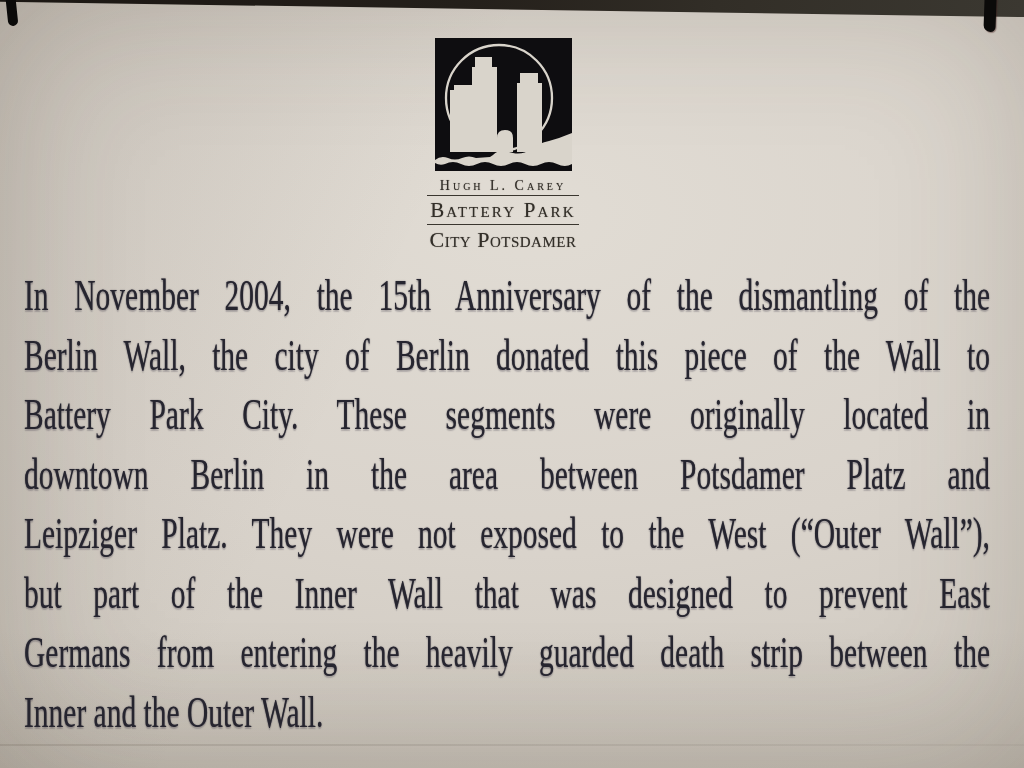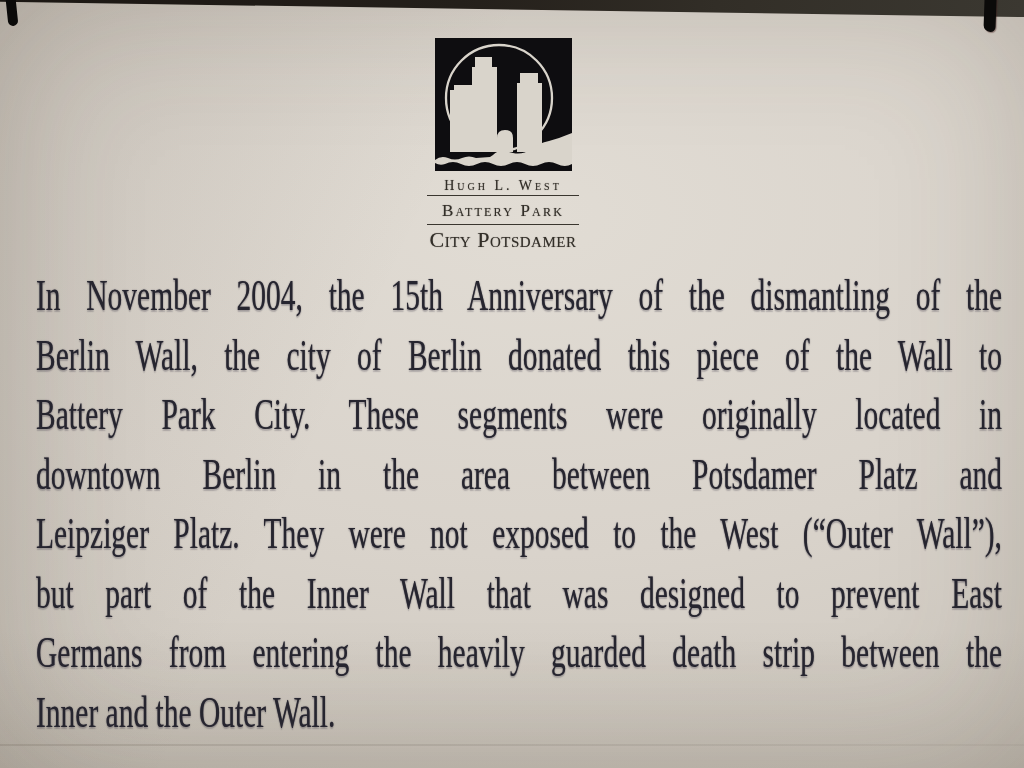--- a/index.html
+++ b/index.html
@@ -26,26 +26,26 @@
   .hook-right { left:984px; top:-2px; width:12px; height:34px; border-radius:0 0 6px 8px; transform:rotate(2deg); box-shadow:1px 1px 1px rgba(60,20,20,0.4); }
 
   
   .logo-mark { position:absolute; left:435px; top:38px; width:137px; height:133px; }
   .logo-text {
     position:absolute; left:427px; top:177px; width:152px;
     text-align:center; color:#322e28; font-variant:small-caps;
     text-shadow:0 0 1px rgba(50,46,40,0.5);
   }
   .logo-line1 { font-size:14px;   letter-spacing:3px;   line-height:17px; }
-  .logo-line2 { font-size:17px; letter-spacing:2.2px; line-height:25px; }
+  .logo-line2 { font-size:21px; letter-spacing:2.2px; line-height:25px; }
   .logo-line3 { font-size:22px;   letter-spacing:0.5px; line-height:26px; }
   .logo-rule  { border-top:1.5px solid #3a362f; margin:1px 0 2px 0; }
 
   
-  .plaque-text { position:absolute; left:36px; top:267px; width:966px; }
+  .plaque-text { position:absolute; left:24px; top:267px; width:966px; }
   .plaque-line {
     width:966px; height:59.5px; line-height:59.5px;
     font-size:29.5px; color:#26252f;
     text-align:justify; text-align-last:justify;
     transform:scaleY(1.47);
     white-space:nowrap;
     text-shadow:0 0 1px rgba(35,33,48,0.65), 0 1px 1px rgba(35,33,48,0.22);
   }
   .plaque-line.last { text-align-last:left; }
 
@@ -73,21 +73,21 @@
     <path fill="#d9d4cb" d="M82,114 L82,45 L85,45 L85,35 L103,35 L103,45 L107,45 L107,114 Z"></path>
 
     <path fill="#d9d4cb" d="M0,122 Q6,117 13,120 T27,120 T41,120 L55,119
       L58,117 Q64,111 70,113 L78,115 Q88,117 96,111 Q104,105 114,103
       L124,100 L137,95 L137,126
       Q130,130 122,126 T106,126 T90,126 T74,126 T58,126 T42,126 T26,126 T10,126
       Q5,128 0,125 Z"></path>
   </svg>
 
   <div class="logo-text">
-    <div class="logo-line1">Hugh L. West</div>
+    <div class="logo-line1">Hugh L. Carey</div>
     <div class="logo-rule"></div>
     <div class="logo-line2">Battery Park</div>
     <div class="logo-rule"></div>
     <div class="logo-line3">City Potsdamer</div>
   </div>
 
   <div class="plaque-text">
     <div class="plaque-line">In November 2004, the 15th Anniversary of the dismantling of the</div>
     <div class="plaque-line">Berlin Wall, the city of Berlin donated this piece of the Wall to</div>
     <div class="plaque-line">Battery Park City. These segments were originally located in</div>

